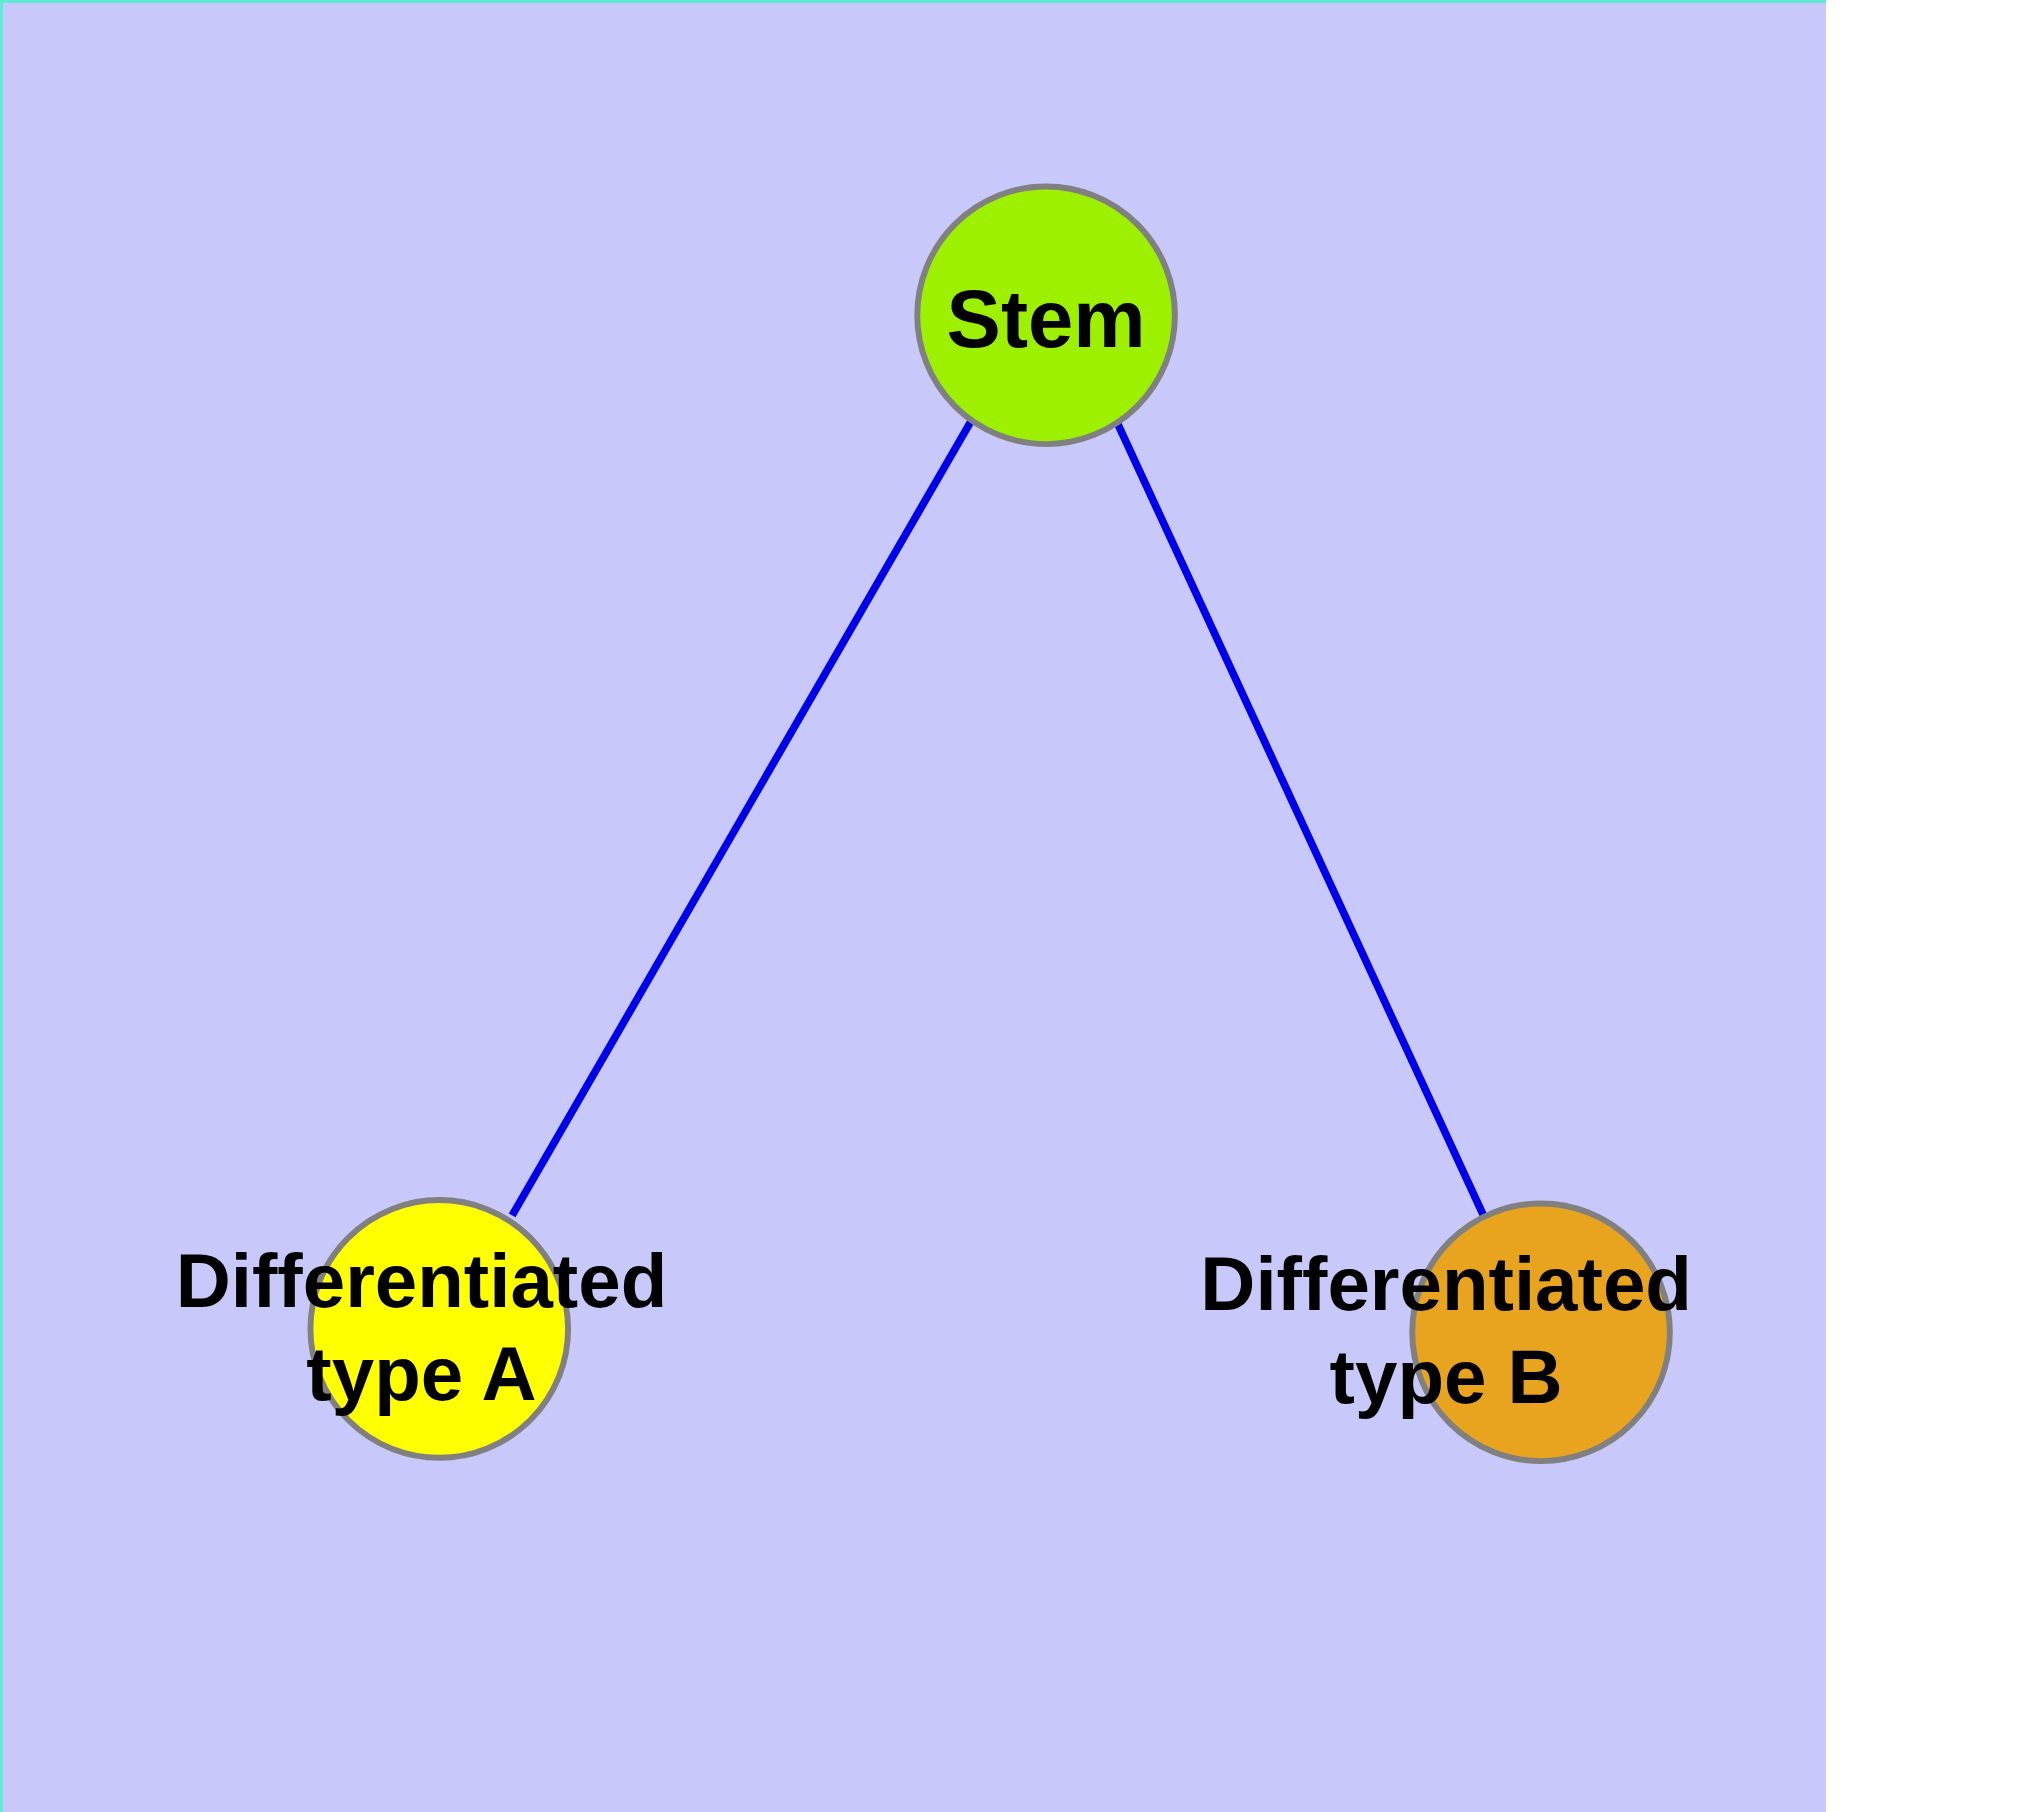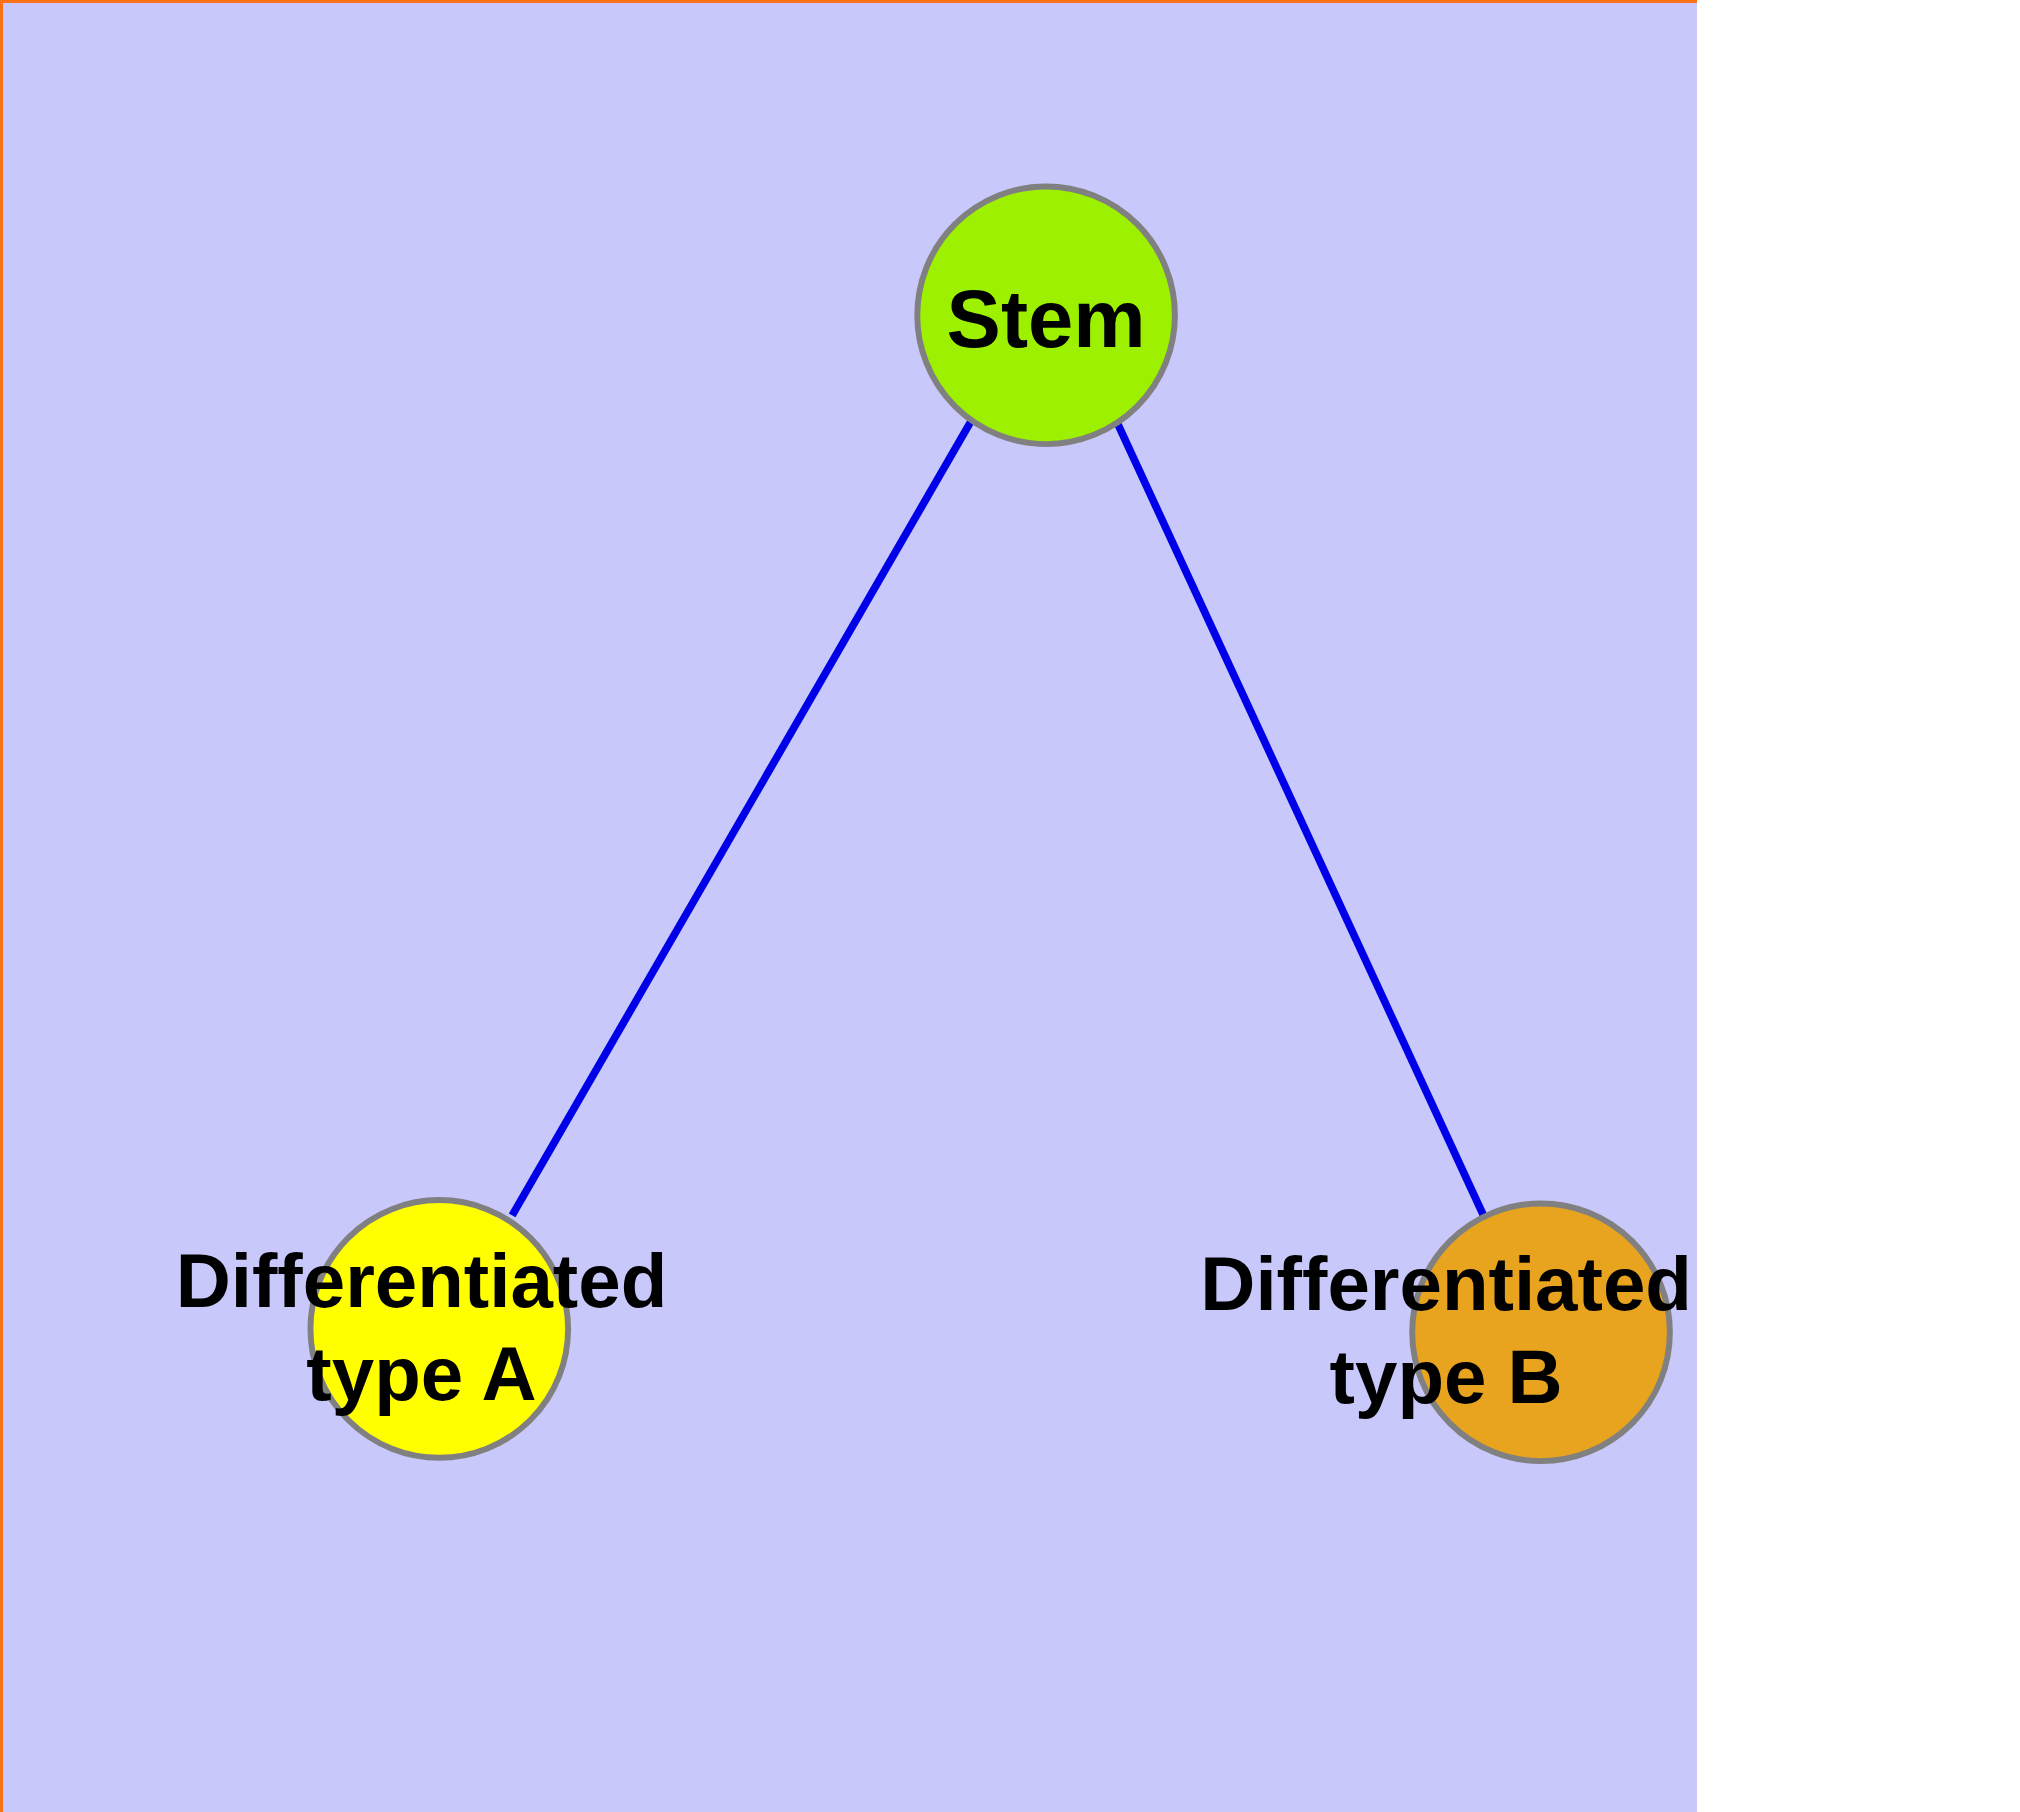--- a/index.html
+++ b/index.html
@@ -2,24 +2,24 @@
 <html style="font-size:13.6px"><head>
 <meta charset="utf-8">
 <style>
   html, body {
     margin: 0;
     padding: 0;
     background: #ffffff;
   }
   #stage {
     position: relative;
-    width: 1697px;
+    width: 1826px;
     height: 1812px;
     overflow: hidden;
-    background: #f97316;
+    background: #5eead4;
     font-family: "Liberation Sans", sans-serif;
   }
   #canvas-bg {
     position: absolute;
     left: 2.5px;
     top: 2.5px;
     width: 2018px;
     height: 1810px;
     background: #c8c8fa;
   }

